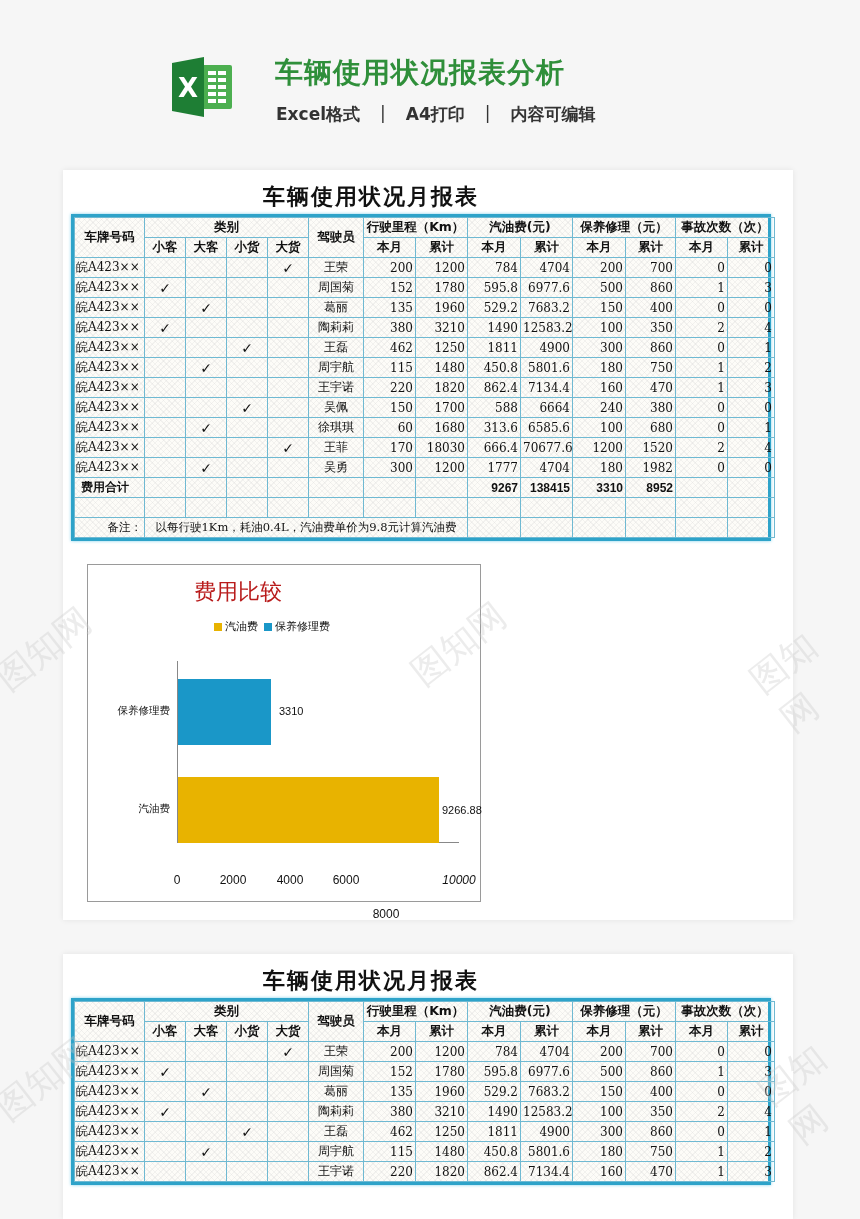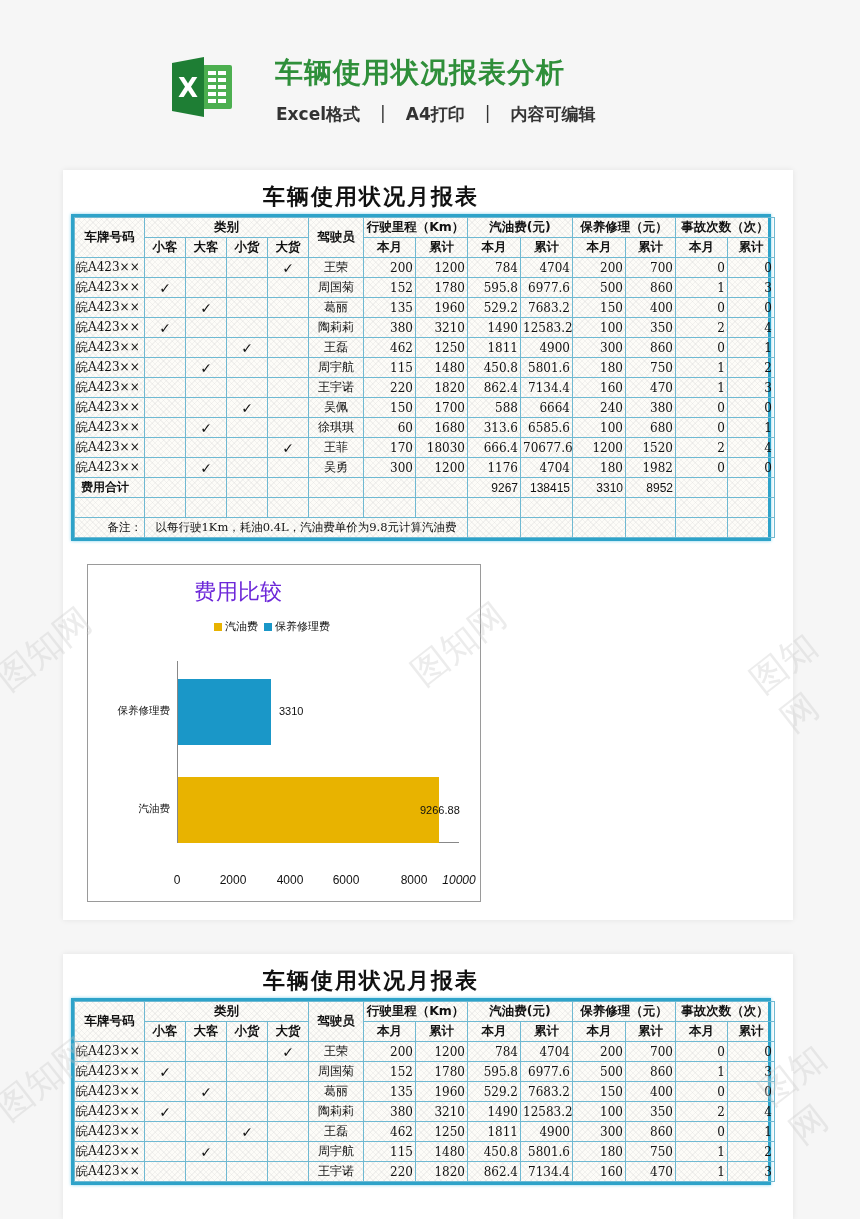--- a/index.html
+++ b/index.html
@@ -22,27 +22,27 @@
 
   .tbl-wrap { position: absolute; left: 8px; top: 44px; width: 700px; border: 3px solid #2ea3c9; box-shadow: 0 0 3px #7fd0ea; background-color: #fdfcf8;
     background-image: repeating-linear-gradient(45deg, rgba(210,210,210,0.25) 0 1px, transparent 1px 4px), repeating-linear-gradient(-45deg, rgba(210,210,210,0.25) 0 1px, transparent 1px 4px); }
   table { border-collapse: collapse; width: 100%; table-layout: fixed; font-family: "DejaVu Serif", "Liberation Serif", serif; font-size: 12px; }
   td, th { border: 1px solid #6fb9d2; height: 20px; padding: 0 2px; white-space: nowrap; overflow: hidden; }
   th { font-family: "DejaVu Sans", sans-serif; font-weight: bold; font-size: 12.5px; text-align: center; }
   td.num { text-align: right; }
   td.ctr { text-align: center; }
   td.plate { text-align: left; padding-left: 1px; font-size: 12px; }
   td.total-label { font-family: "DejaVu Sans", sans-serif; font-weight: bold; text-align: left; padding-left: 6px; }
-  td.total { font-family: "Liberation Sans", sans-serif; font-weight: normal; text-align: right; }
+  td.total { font-family: "Liberation Sans", sans-serif; font-weight: bold; text-align: right; }
   td.note { text-align: center; font-size: 11.5px; }
   td.note-label { text-align: right; font-size: 11.5px; }
   .check { font-family: "DejaVu Sans", sans-serif; font-size: 14px; }
 
   .chart { position: absolute; left: 24px; top: 394px; width: 394px; height: 338px; border: 1px solid #9a9a9a; background: #fff; }
-  .chart-title { position: absolute; left: 106px; top: 12px; font-size: 22px; font-family: "DejaVu Sans", sans-serif; color: #6d28d9; }
+  .chart-title { position: absolute; left: 106px; top: 12px; font-size: 22px; font-family: "DejaVu Sans", sans-serif; color: #b91c1c; }
   .legend { position: absolute; left: 126px; top: 54px; display: flex; align-items: center; font-size: 11px; font-family: "DejaVu Serif", serif; }
   .legend .sw { width: 8px; height: 8px; display: inline-block; margin-right: 3px; }
   .legend .item { display: flex; align-items: center; margin-right: 6px; }
   .plot { position: absolute; left: 89px; top: 96px; width: 282px; height: 182px; border-left: 1px solid #888; border-bottom: 1px solid #888; }
   .bar { position: absolute; left: 0; }
   .bar-label { position: absolute; font-size: 11px; font-family: "Liberation Sans", sans-serif; }
   .cat-label { position: absolute; font-size: 10.5px; font-family: "DejaVu Serif", serif; text-align: right; width: 80px; }
   .tick { position: absolute; font-size: 12px; font-family: "Liberation Sans", sans-serif; transform: translateX(-50%); top: 308px; }
 
   .wm { position: absolute; font-size: 36px; color: rgba(200,200,200,0.35); transform: rotate(-38deg); font-family: "DejaVu Sans", sans-serif; pointer-events: none; }
@@ -286,21 +286,21 @@
           </tr>
           <tr>
             <td class="plate">皖A423××</td>
             <td class="ctr check"></td>
             <td class="ctr check">✓</td>
             <td class="ctr check"></td>
             <td class="ctr check"></td>
             <td class="ctr">吴勇</td>
             <td class="num">300</td>
             <td class="num">1200</td>
-            <td class="num">1176</td>
+            <td class="num">1777</td>
             <td class="num">4704</td>
             <td class="num">180</td>
             <td class="num">1982</td>
             <td class="num">0</td>
             <td class="num">0</td>
           </tr>
         </tbody>
       <tbody>
         <tr>
           <td class="total-label">费用合计</td>
@@ -357,29 +357,29 @@
         </span>
       <span class="item">
           <span class="sw" style="background:#1a97c8"></span>
           <span>保养修理费</span>
         </span>
     </div>
     <div class="plot">
       <div class="bar" style="top:18px; height:66px; width:93px; background:#1a97c8;"></div>
       <div class="bar-label" style="left:101px; top:44px;">3310</div>
       <div class="bar" style="top:116px; height:66px; width:261px; background:#e8b300;"></div>
-      <div class="bar-label" style="left:242px; top:143px;">9266.88</div>
+      <div class="bar-label" style="left:264px; top:143px;">9266.88</div>
     </div>
     <div class="cat-label" style="left:2px; top:139px;">保养修理费</div>
     <div class="cat-label" style="left:2px; top:237px;">汽油费</div>
     <div class="tick" style="left:89px;">0</div>
     <div class="tick" style="left:145px;">2000</div>
     <div class="tick" style="left:202px;">4000</div>
     <div class="tick" style="left:258px;">6000</div>
-    <div class="tick" style="left:326px;">8000</div>
+    <div class="tick" style="left:298px;margin-top:34px;">8000</div>
     <div class="tick" style="left:371px;font-style:italic;">10000</div>
   </div>
 </div>
 
 <div class="page page2">
   <div class="sheet-title">车辆使用状况月报表</div>
   <div class="tbl-wrap">
     <table>
       <colgroup>
         <col style="width:70px">

